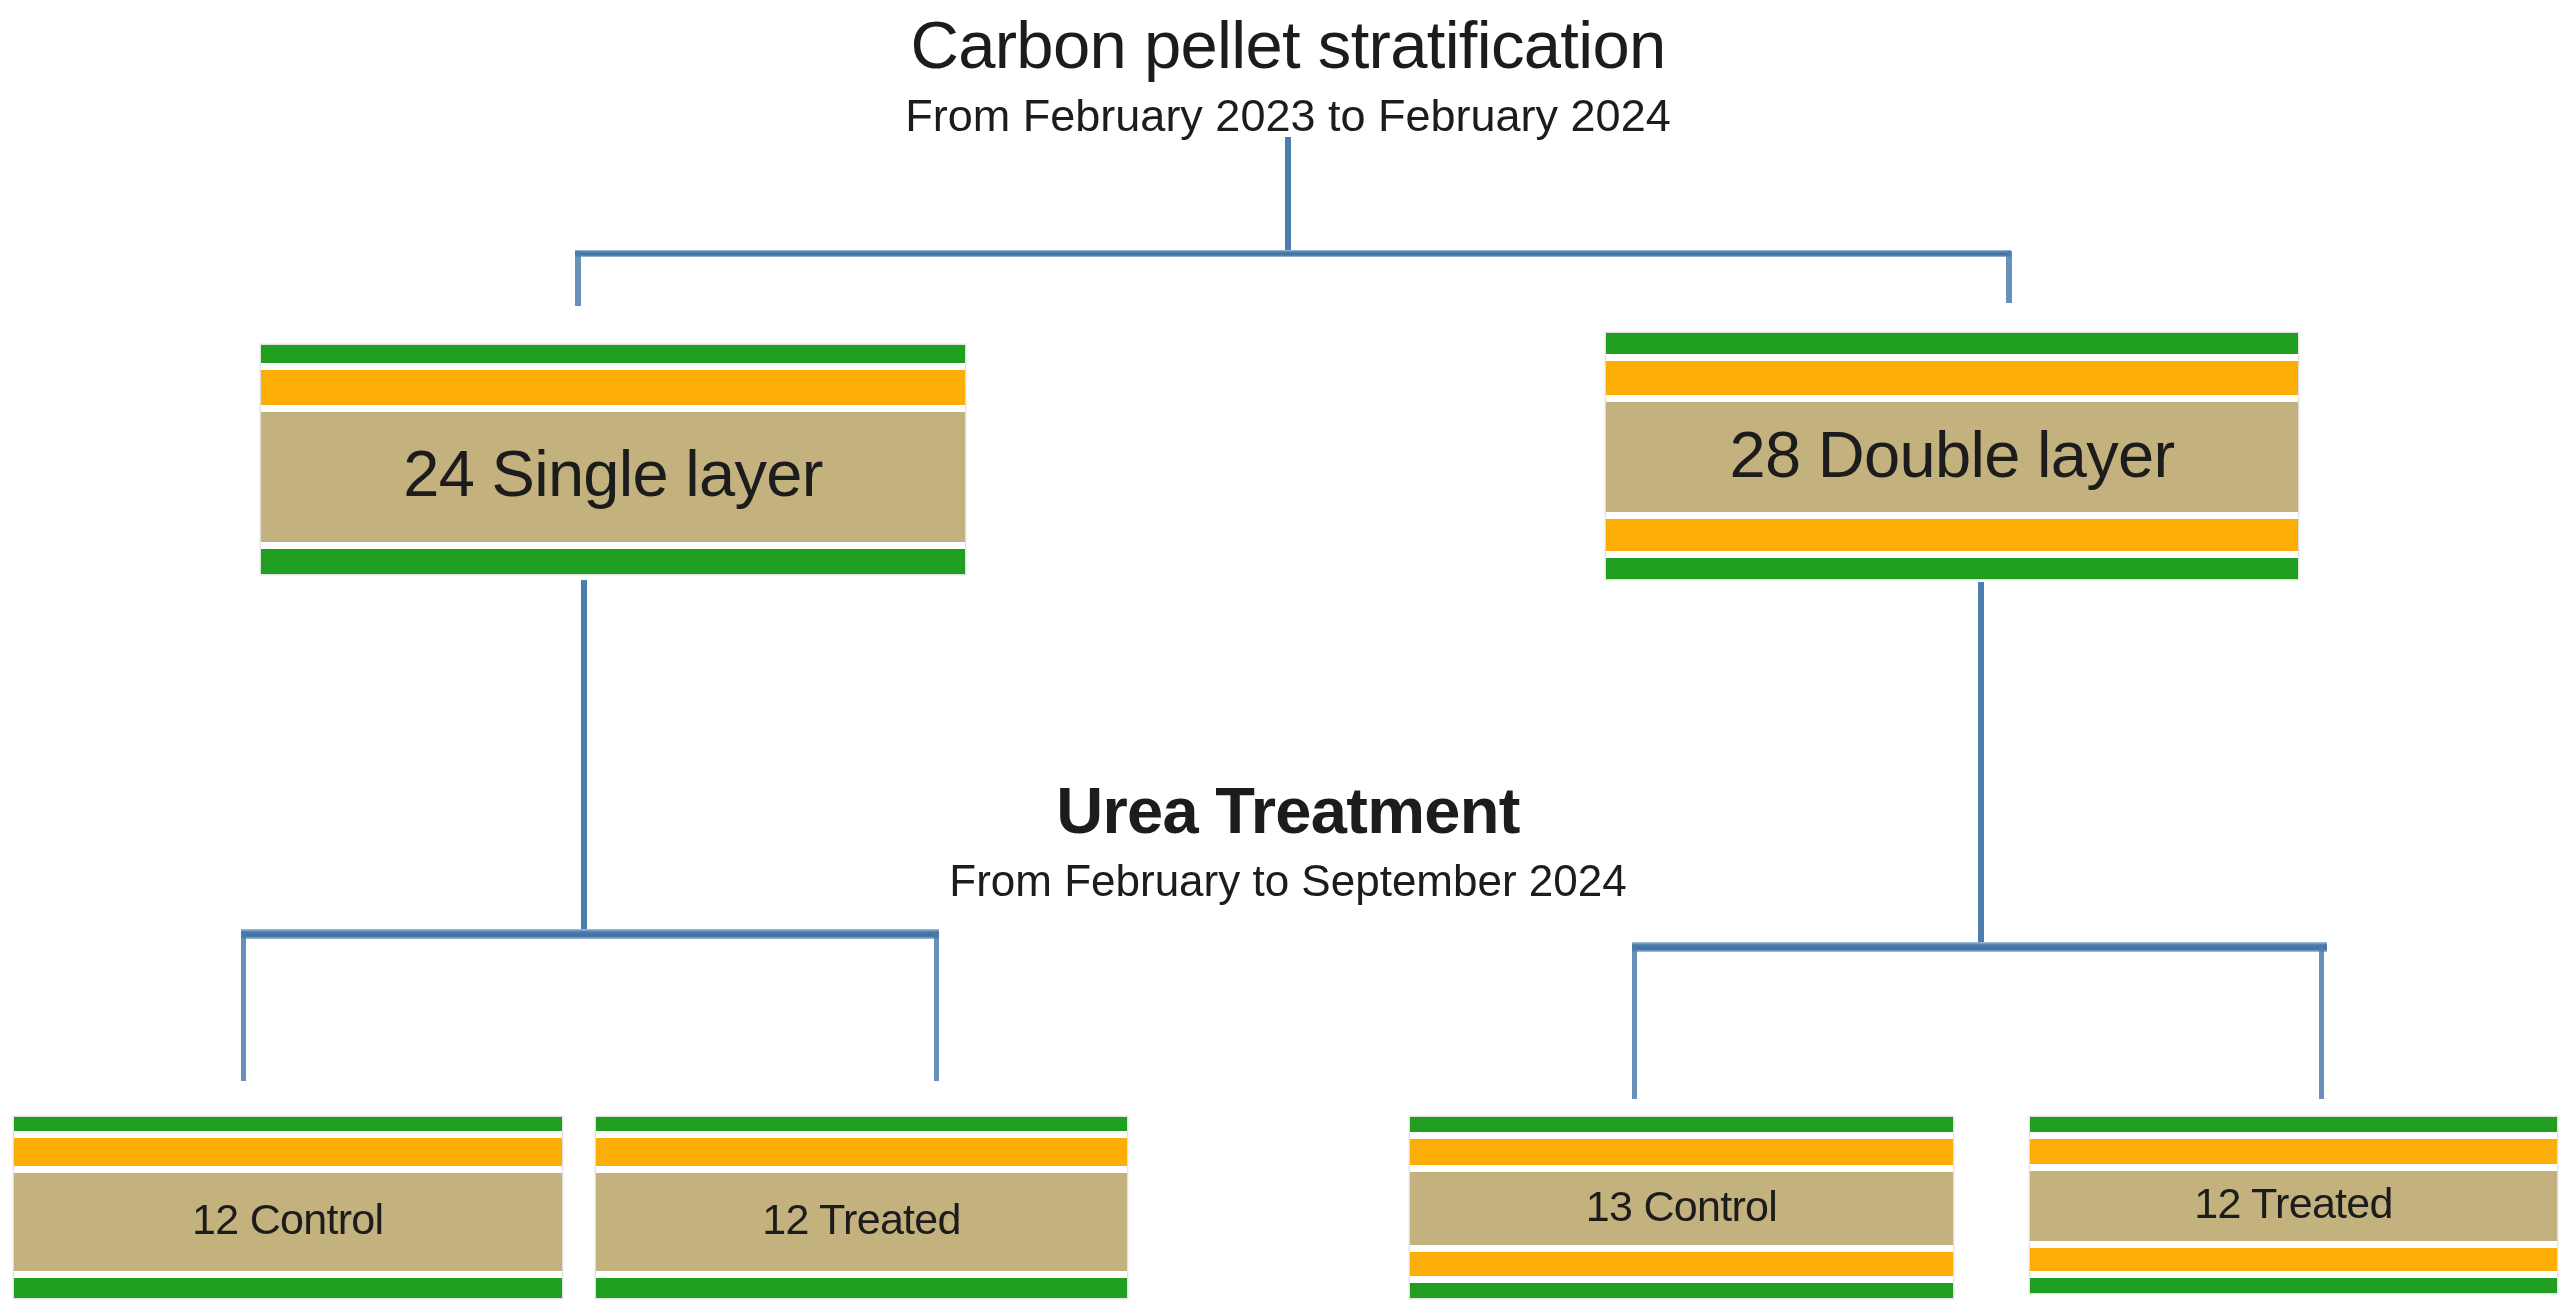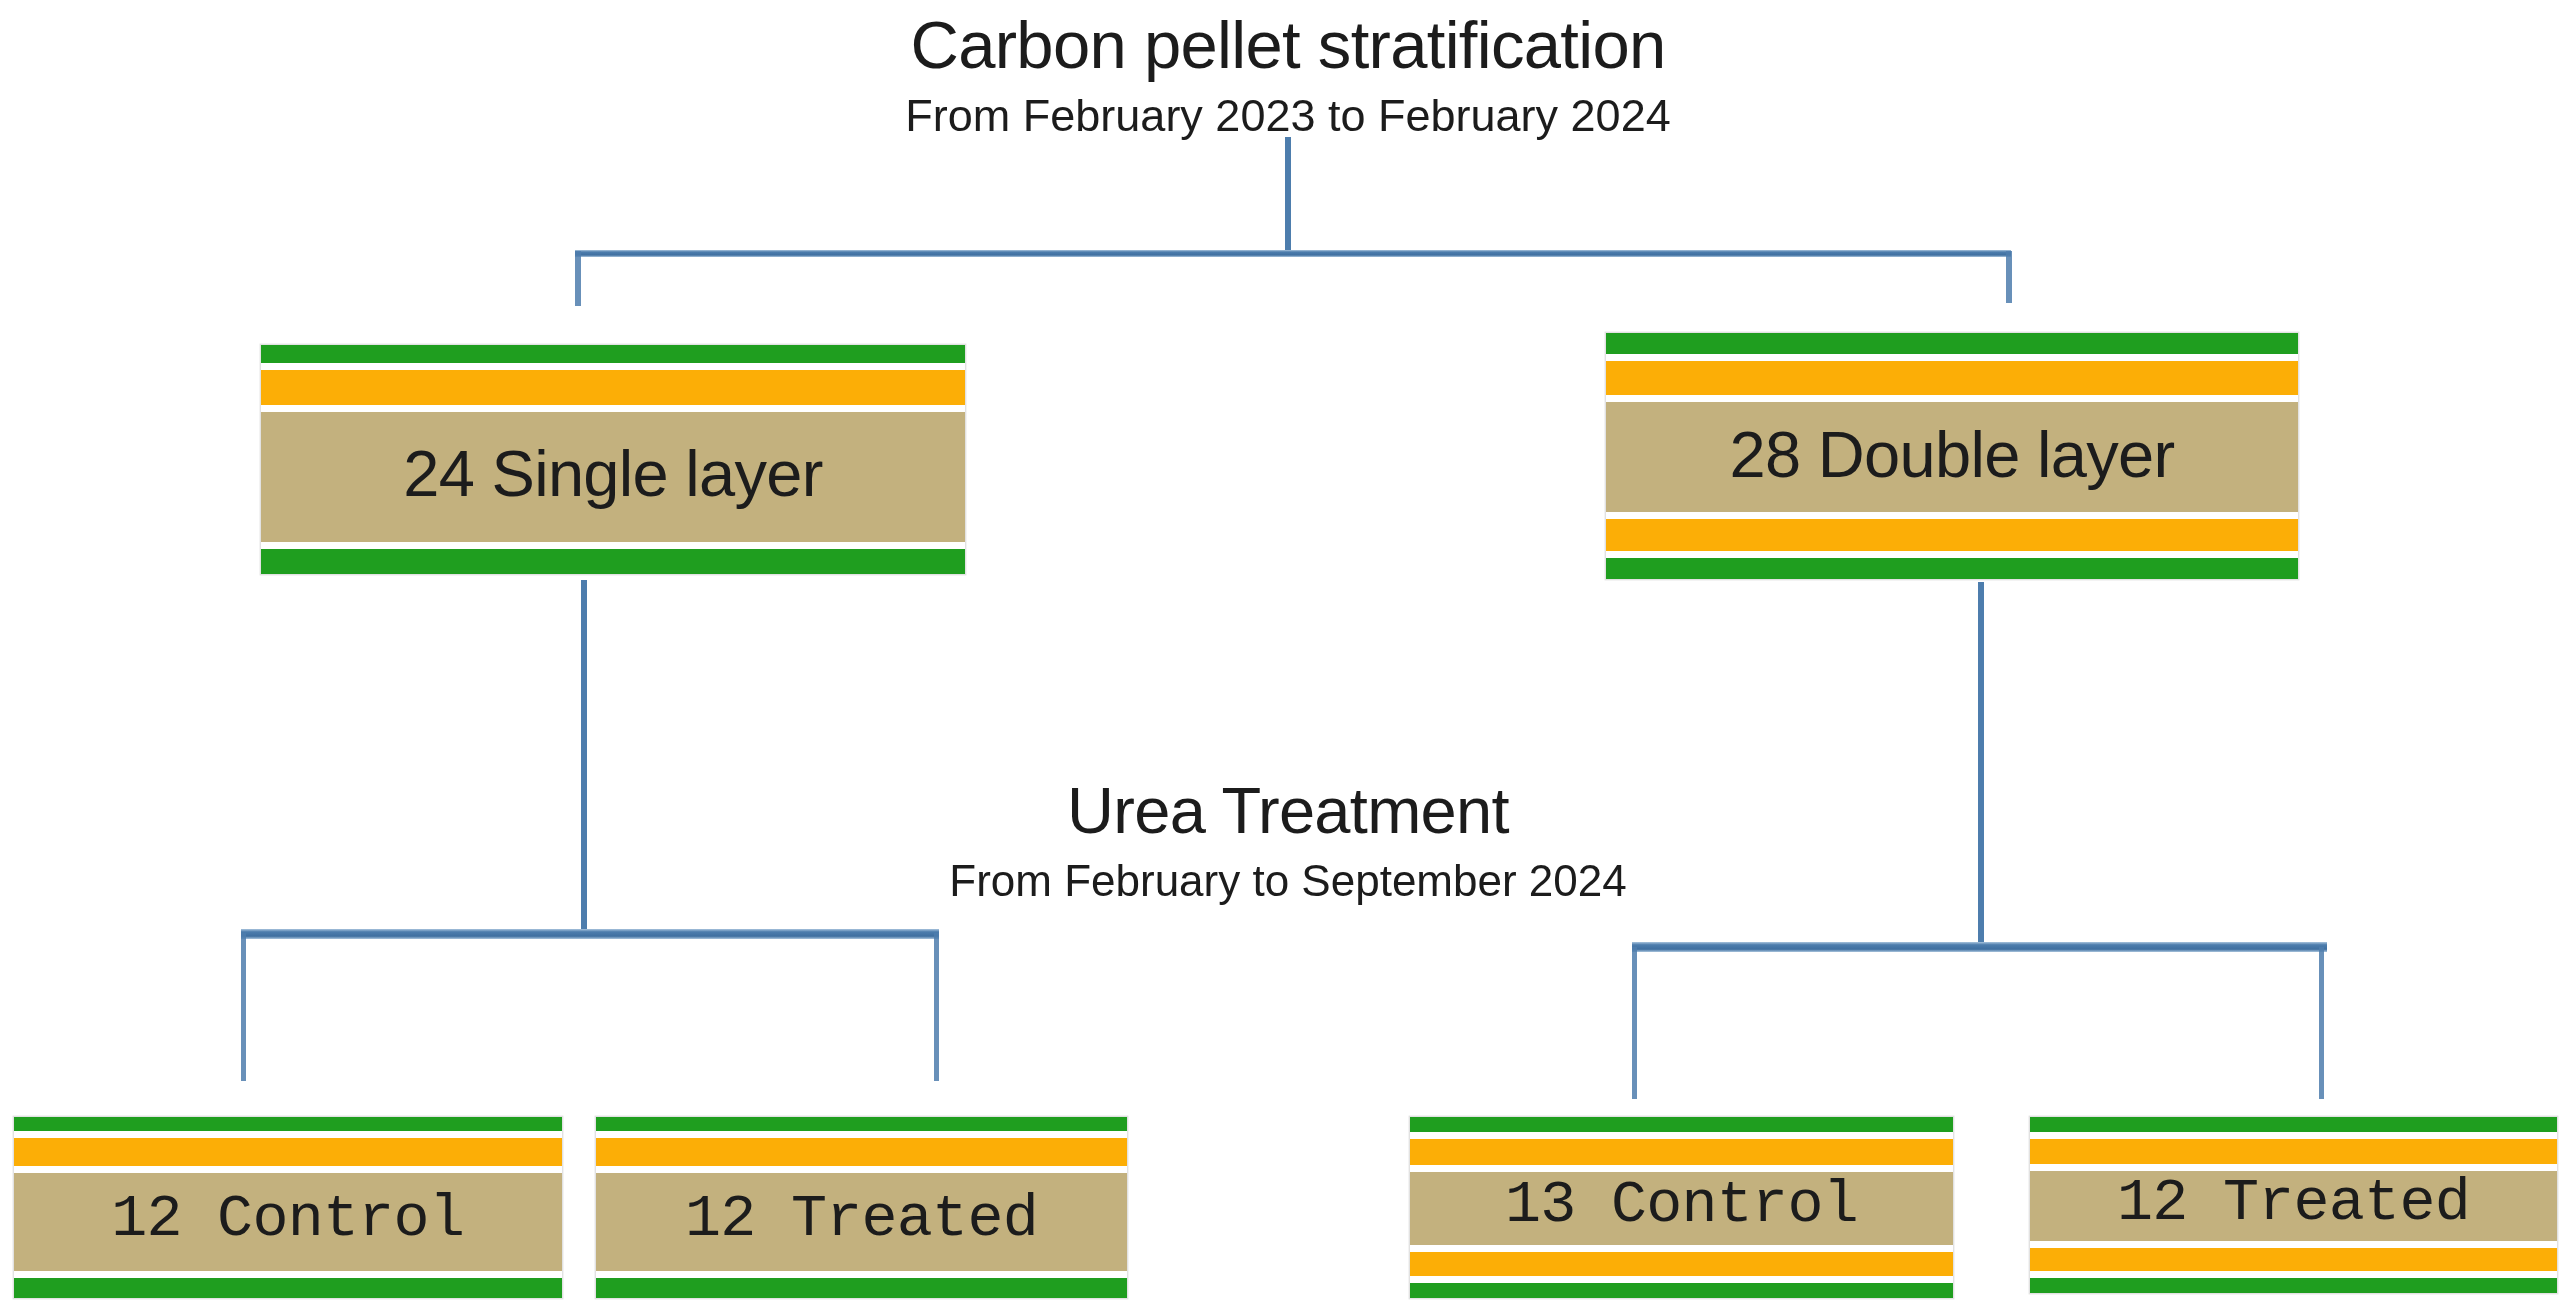--- a/index.html
+++ b/index.html
@@ -11,21 +11,21 @@
     overflow: hidden;
     font-family: "Liberation Sans", "DejaVu Sans", sans-serif;
     color: var(--text, #1c1c1c);
     border-radius: 20px;
   }
 
   
   .heading { position: absolute; left: 0; width: 100%; text-align: center; }
   .heading .h1 { font-size: 67px; line-height: 1.15; letter-spacing: -0.7px; }
   .heading .h2 { font-size: 45px; line-height: 1.1; margin-top: 8.2px; }
-  .heading-mid .h1 { font-size: 65px; }
+  .heading-mid .h1 { font-size: 65px; font-weight: bold; }
   .heading-mid .h2 { font-size: 44px; }
 
   
   .stem { position: absolute; background: var(--line); }
   .drop { position: absolute; background: var(--line); opacity: 0.85; }
   .bracket {
     position: absolute;
     background: linear-gradient(180deg,
       var(--line-light) 0%,
       var(--line) 28%,
@@ -49,21 +49,21 @@
   .node.double .s-orange-b { background: var(--orange); height: 13%; }
   .node.double .s-green, .node.double .s-green-b { height: 8.5%; }
   .s-body {
     background: var(--tan);
     flex: 1;
     display: flex;
     align-items: center;
     justify-content: center;
   }
   .node .label { font-size: 65px; letter-spacing: -0.7px; transform: translateY(-4%); }
-  .node.small .label { font-size: 60px; font-family: Liberation Mono, monospace; }
+  .node.small .label { font-size: 43px; }
 </style>
 </head>
 <body>
 
 <div class="canvas">
 
   <div class="heading" style="top: 5.5px;">
     <div class="h1">Carbon pellet stratification</div>
     <div class="h2">From February 2023 to February 2024</div>
   </div>

